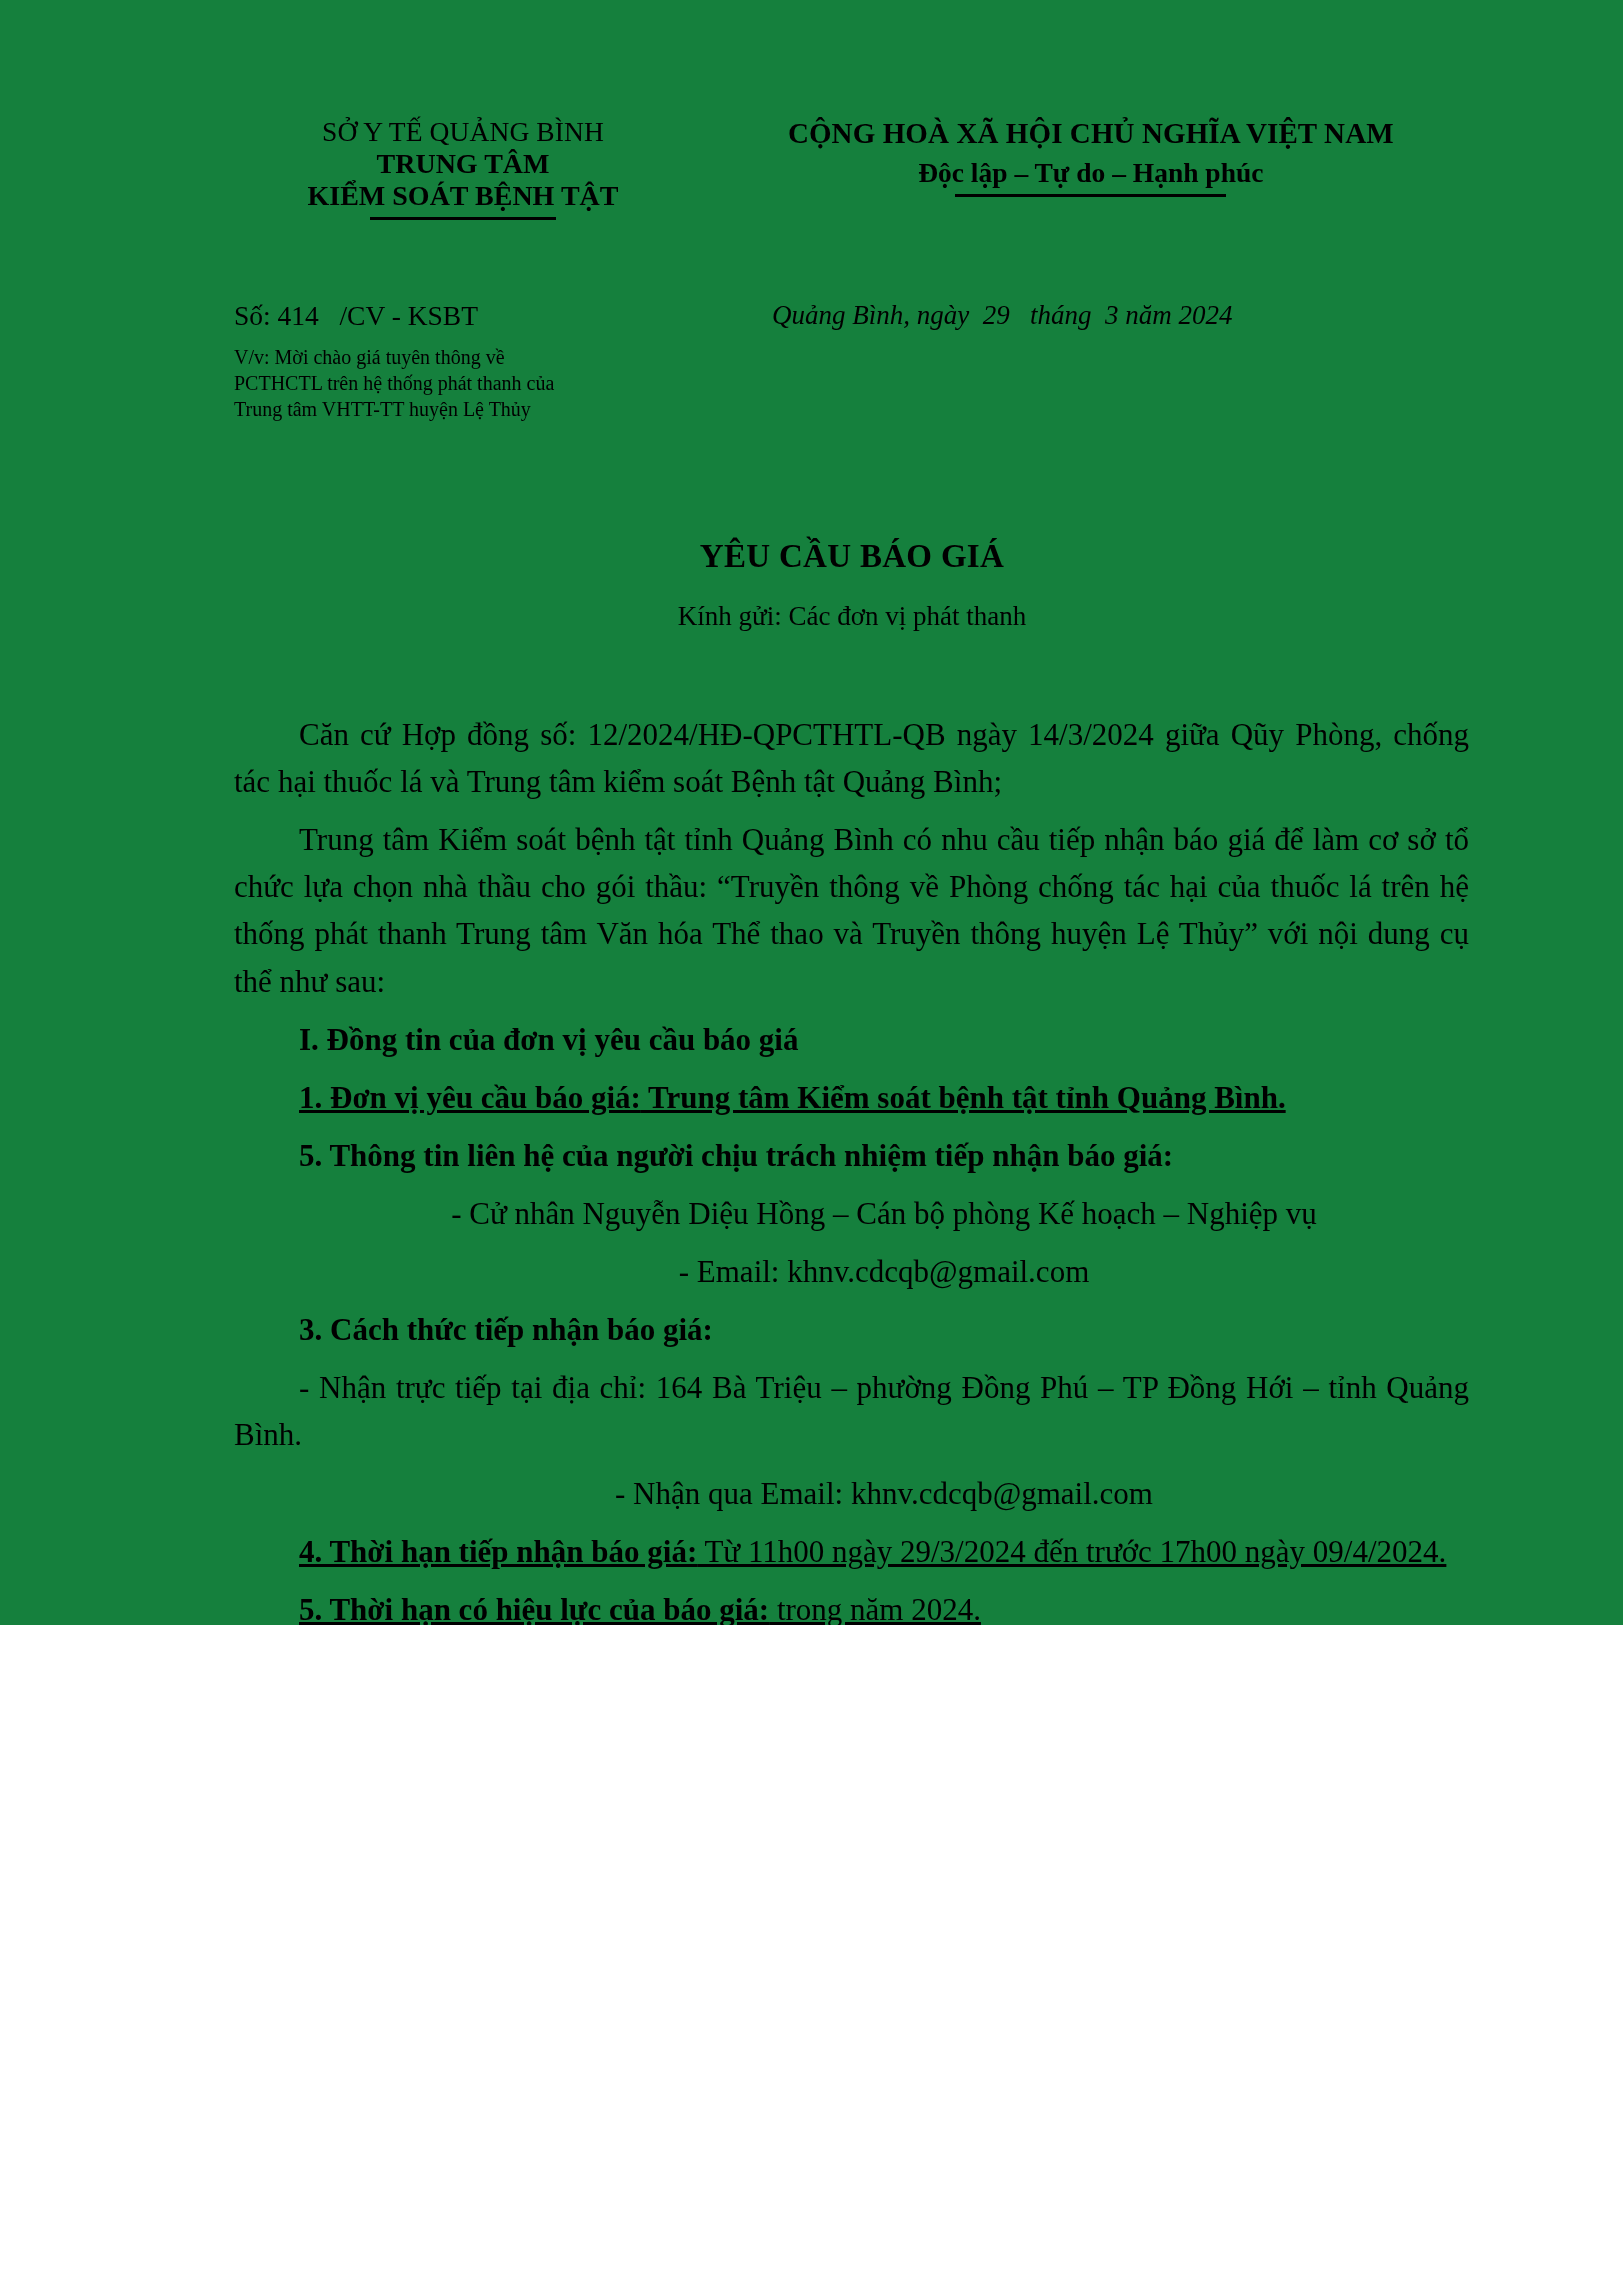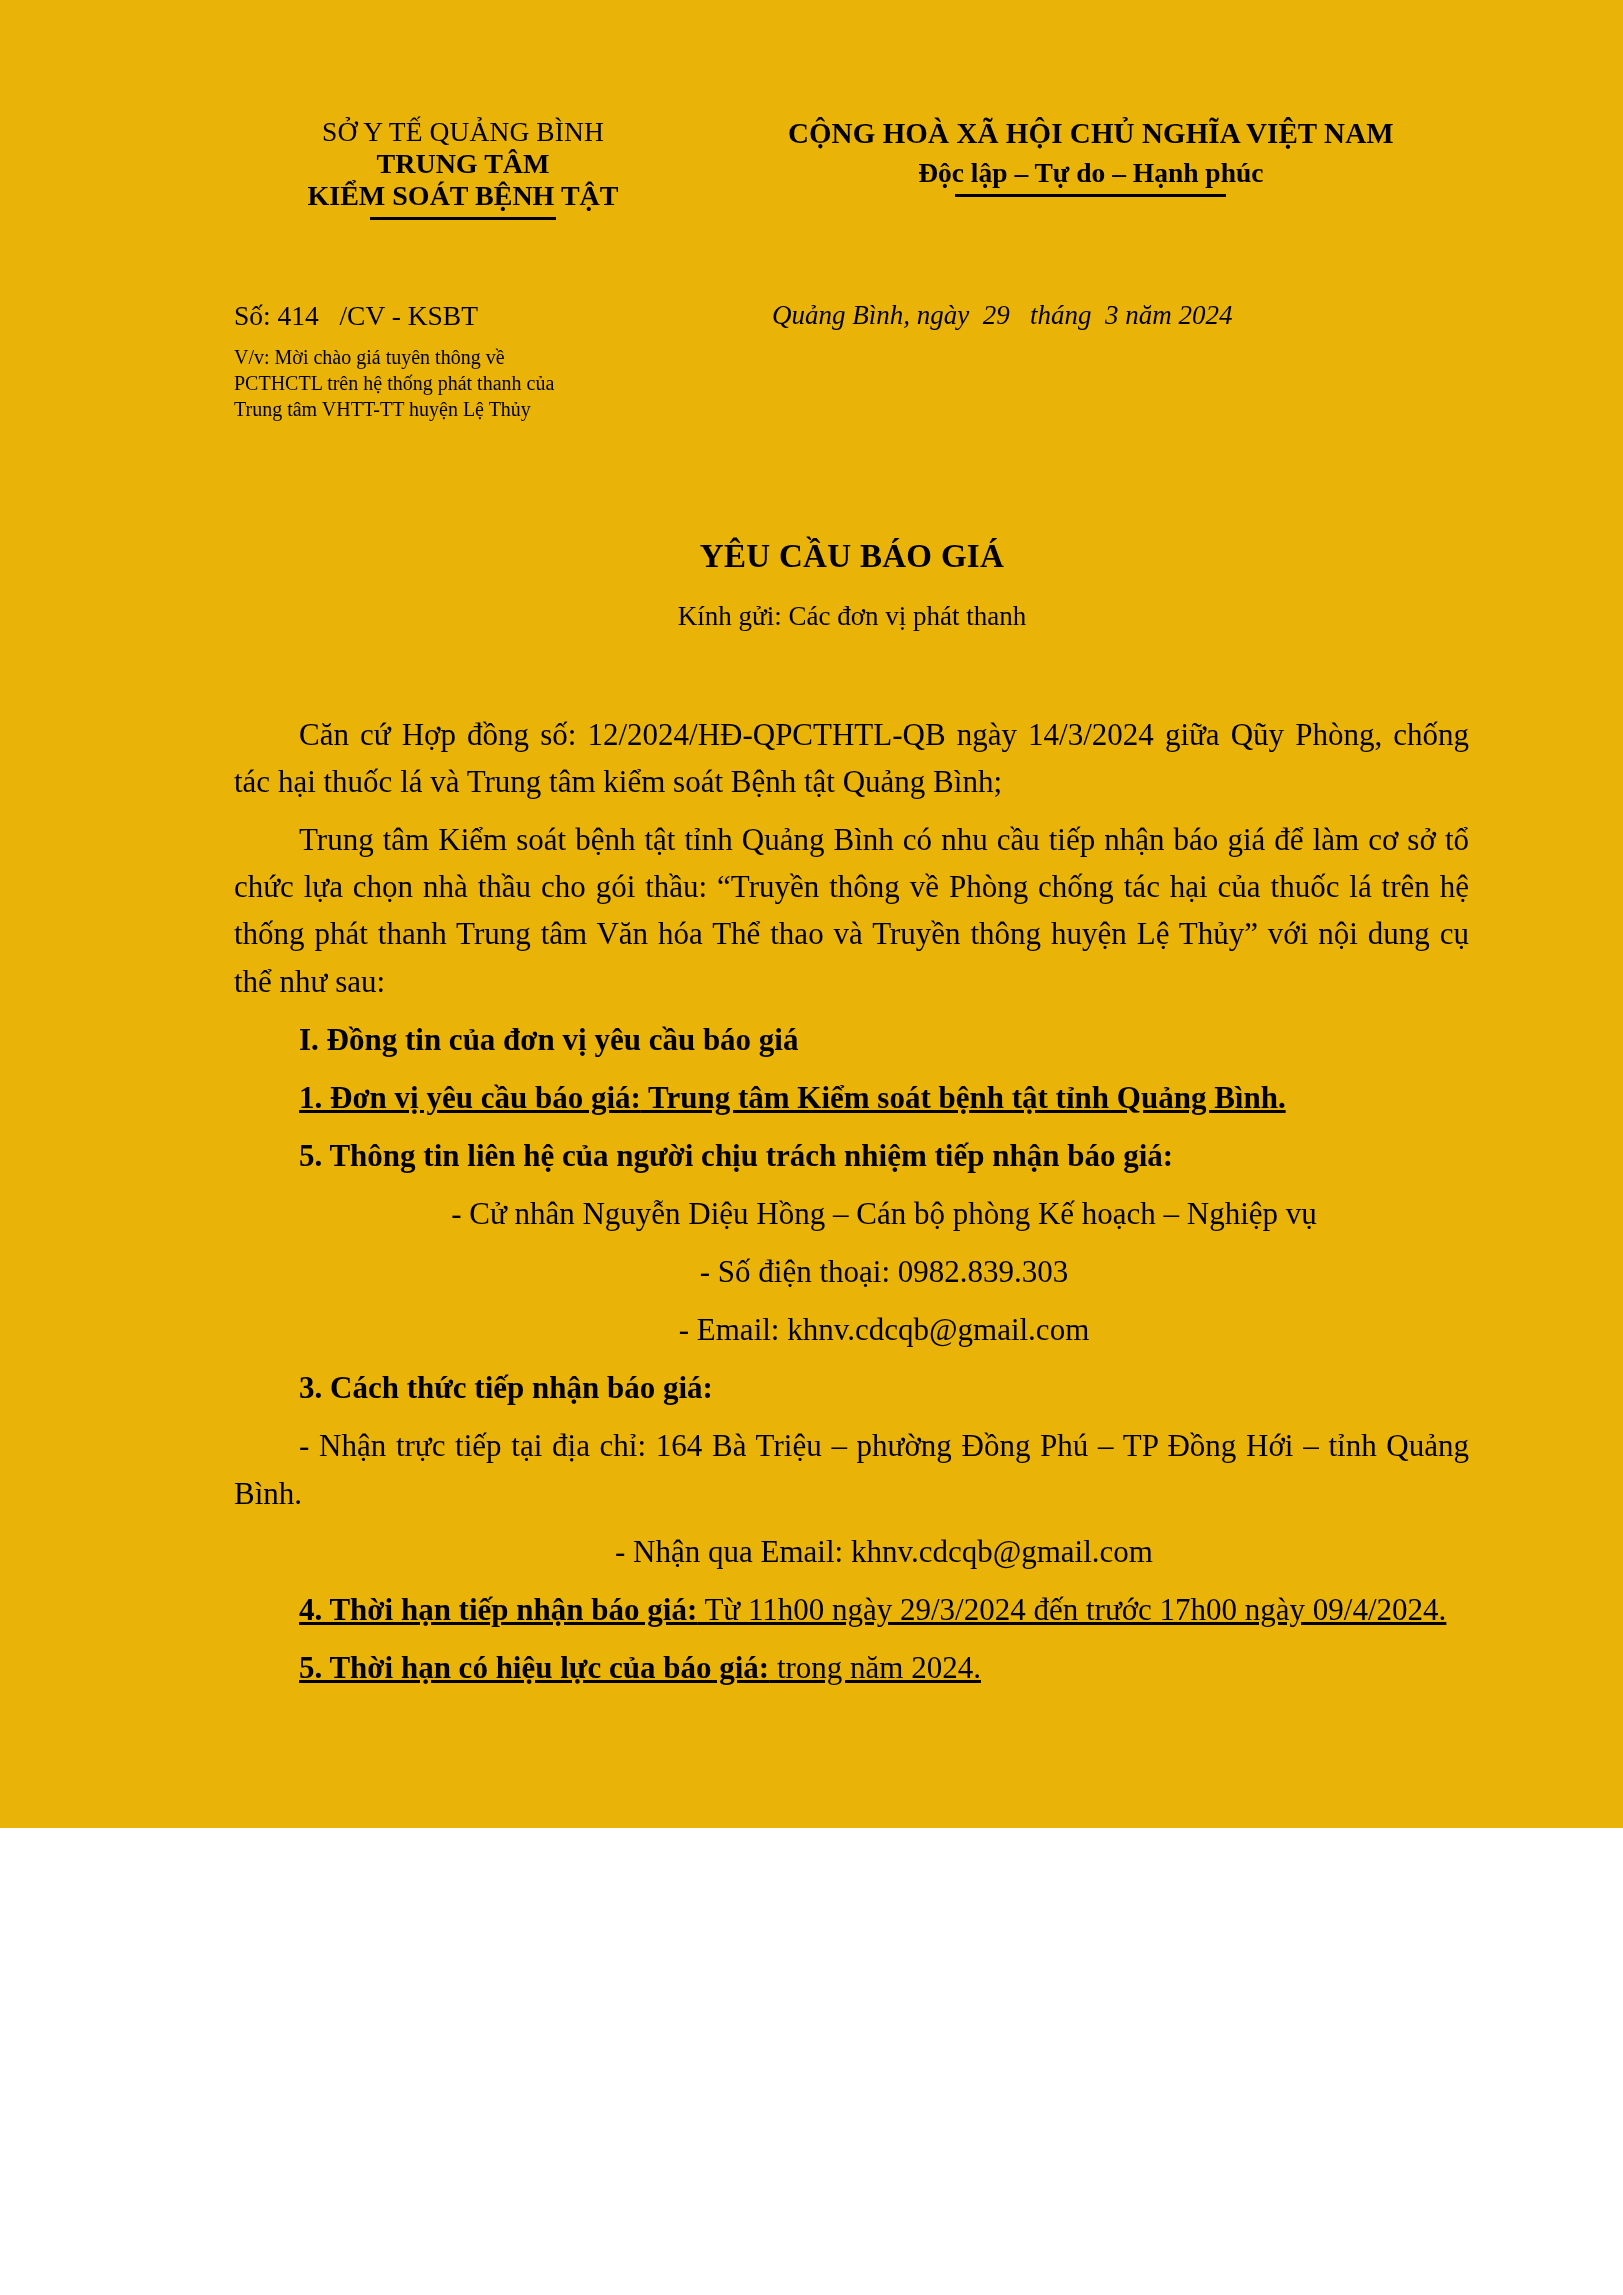--- a/index.html
+++ b/index.html
@@ -10,22 +10,22 @@
   }
 
   body {
     font-family: "Liberation Serif", "DejaVu Serif", serif;
     color: #000000;
   }
 
   .page {
     position: relative;
     width: 1623px;
-    height: 1828px;
-    background: #eab308;
+    height: 1625px;
+    background: #15803d;
     box-sizing: border-box;
     overflow: hidden;
     padding-left: 7px;
   }
 
   
   .header {
     position: absolute;
     top: 116px;
     left: 234px;
@@ -232,21 +232,20 @@
     <p class="para">Trung tâm Kiểm soát bệnh tật tỉnh Quảng Bình có nhu cầu tiếp nhận báo giá để làm cơ sở tổ chức lựa chọn nhà thầu cho gói thầu: “Truyền thông về Phòng chống tác hại của thuốc lá trên hệ thống phát thanh Trung tâm Văn hóa Thể thao và Truyền thông huyện Lệ Thủy” với nội dung cụ thể như sau:</p>
 
     <p class="heading">I. Đồng tin của đơn vị yêu cầu báo giá</p>
 
     <p class="mixed"><b>1. Đơn vị yêu cầu báo giá:</b><b> Trung tâm Kiểm soát bệnh tật tỉnh Quảng Bình.</b></p>
 
     <p class="heading-wrap">5. Thông tin liên hệ của người chịu trách nhiệm tiếp nhận báo giá:</p>
 
     <p class="bullet">- Cử nhân Nguyễn Diệu Hồng – Cán bộ phòng Kế hoạch – Nghiệp vụ</p>
 
-    <p class="bullet">- Số điện thoại: 0982.839.303</p>
 
     <p class="bullet">- Email: khnv.cdcqb@gmail.com</p>
 
     <p class="heading">3. Cách thức tiếp nhận báo giá:</p>
 
     <p class="para">- Nhận trực tiếp tại địa chỉ: 164 Bà Triệu – phường Đồng Phú – TP Đồng Hới – tỉnh Quảng Bình.</p>
 
     <p class="bullet">- Nhận qua Email: khnv.cdcqb@gmail.com</p>
 
     <p class="mixed"><b>4. Thời hạn tiếp nhận báo giá:</b><span> Từ 11h00 ngày 29/3/2024 đến trước 17h00 ngày 09/4/2024.</span></p>

